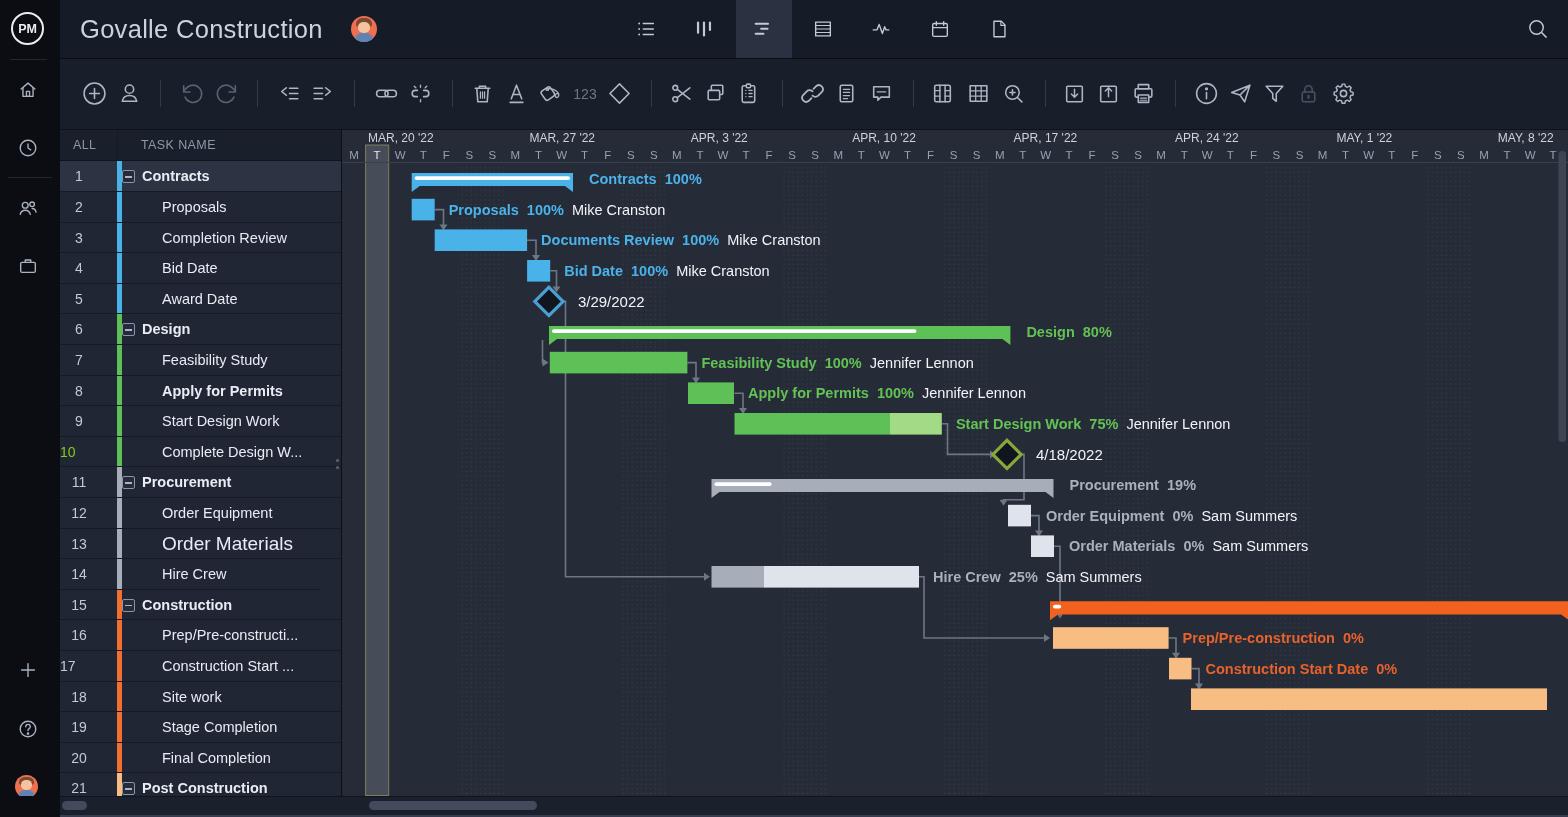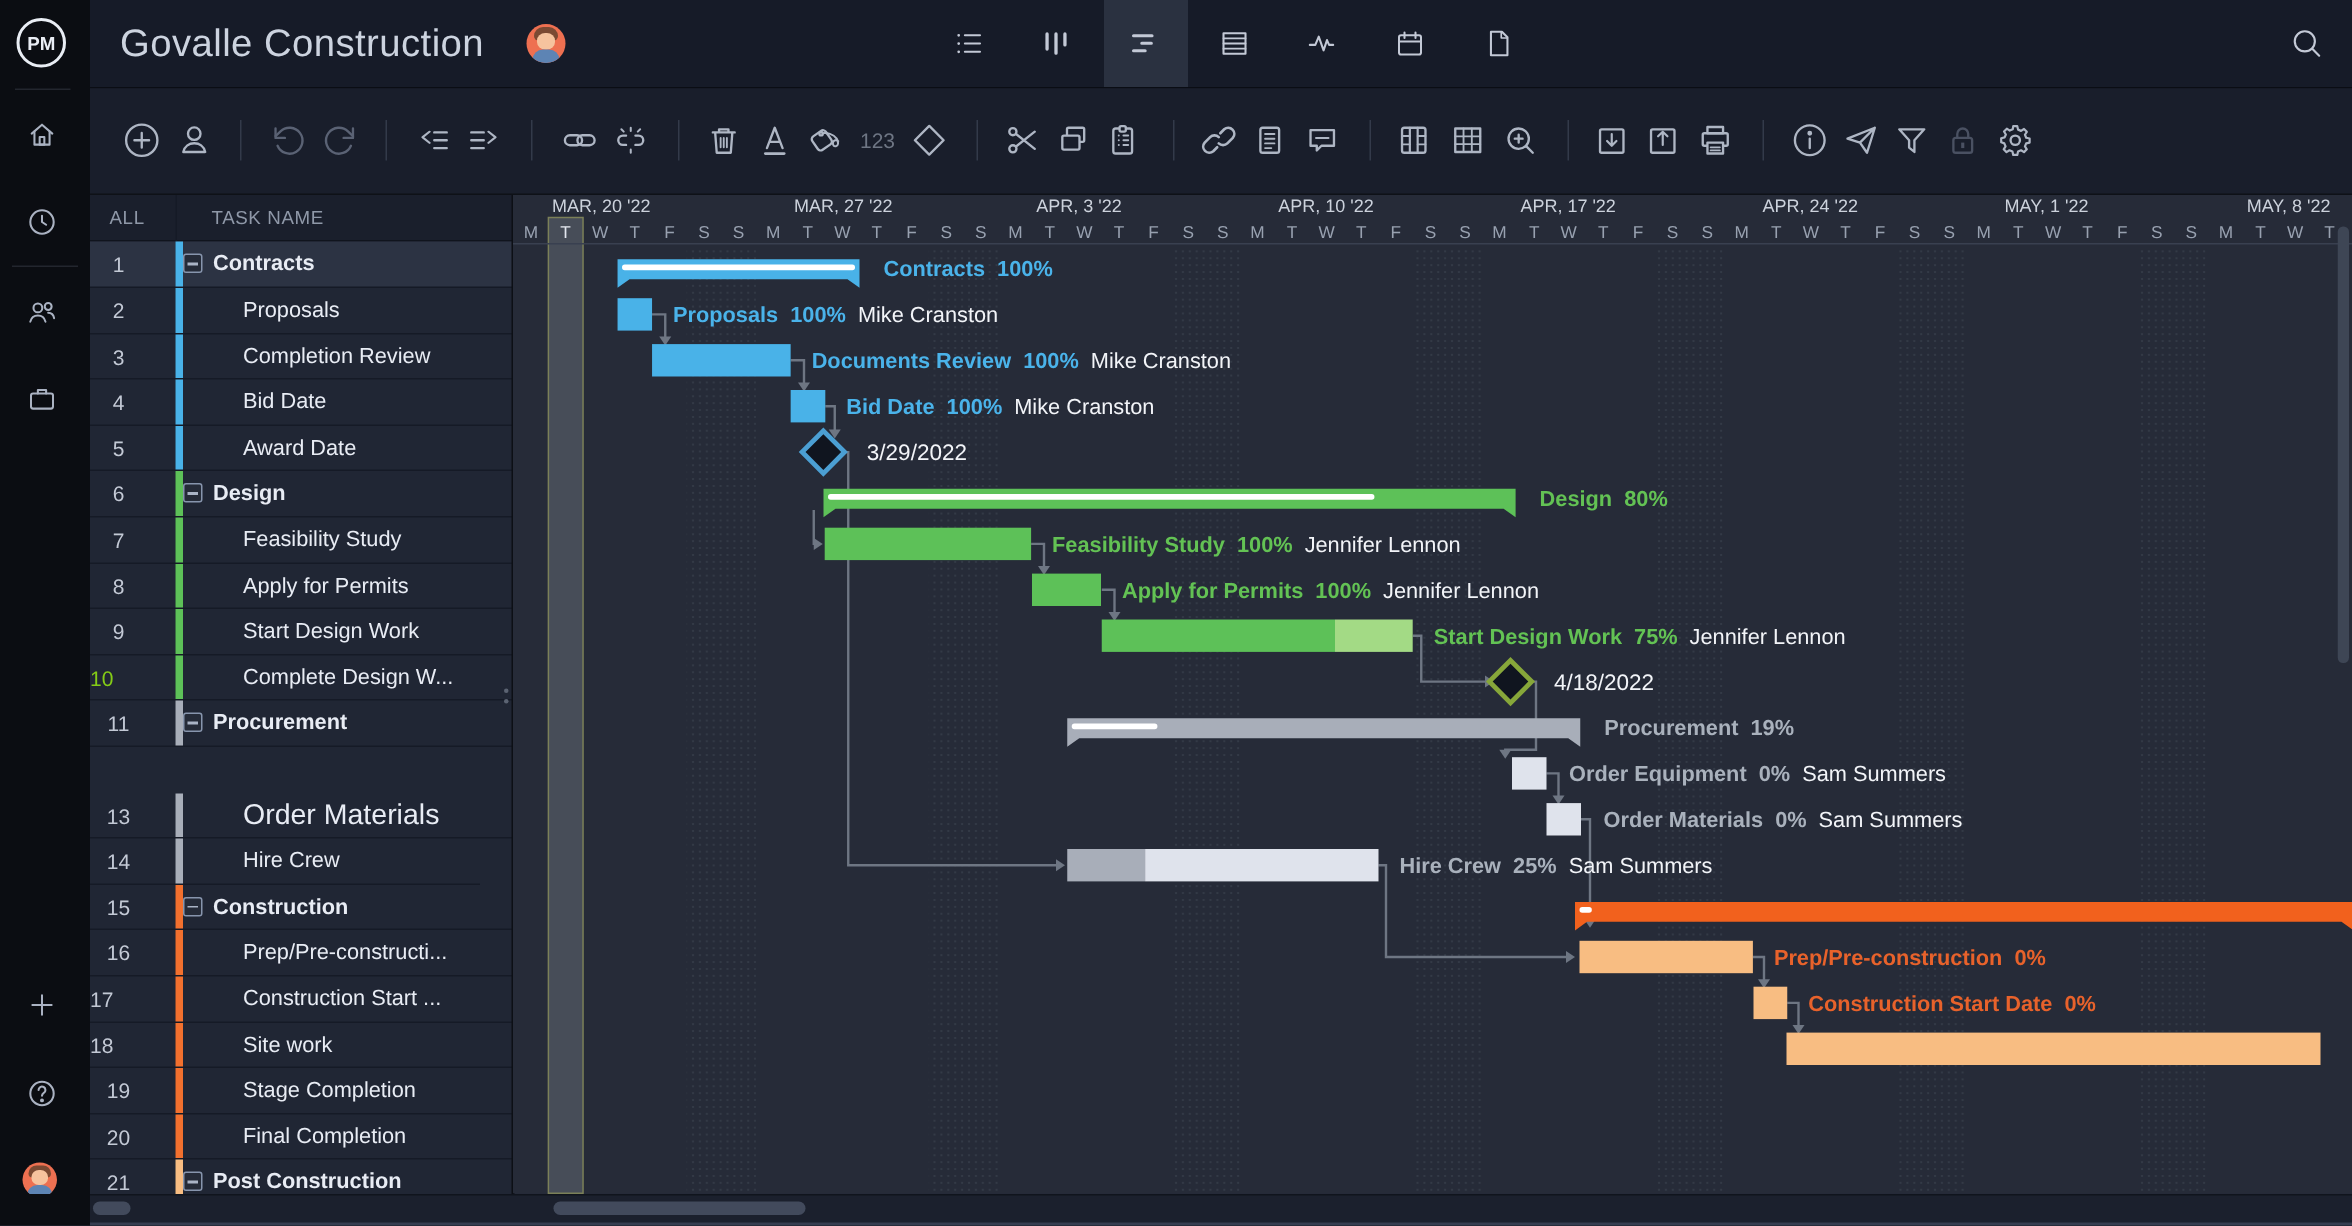--- a/index.html
+++ b/index.html
@@ -262,40 +262,46 @@
 <div style="position:absolute;left:0;top:345.0px;width:282px;height:30.6px;border-bottom:1px solid #151a26">
         <div style="position:absolute;left:0;top:0;width:38px;height:100%;text-align:center;line-height:30.6px;color:#c3c9d5;font-size:14px">7</div>
         <div style="position:absolute;left:57px;top:0;width:1px;height:100%;background:#151a26"></div>
         <div style="position:absolute;left:57px;top:0;width:5px;height:100%;background:#5dc158"></div>
         <div style="position:absolute;left:102px;top:0;height:100%;line-height:30.6px;color:#e8ecf4;font-size:14.5px;font-weight:400;white-space:nowrap">Feasibility Study</div>
       </div>
 <div style="position:absolute;left:0;top:375.6px;width:282px;height:30.6px;border-bottom:1px solid #151a26">
         <div style="position:absolute;left:0;top:0;width:38px;height:100%;text-align:center;line-height:30.6px;color:#c3c9d5;font-size:14px">8</div>
         <div style="position:absolute;left:57px;top:0;width:1px;height:100%;background:#151a26"></div>
         <div style="position:absolute;left:57px;top:0;width:5px;height:100%;background:#5dc158"></div>
-        <div style="position:absolute;left:102px;top:0;height:100%;line-height:30.6px;color:#e8ecf4;font-size:14.5px;font-weight:400;white-space:nowrap">Apply for Permits</div>
+        <div style="position:absolute;left:102px;top:0;height:100%;line-height:30.6px;color:#e8ecf4;font-size:14.5px;font-weight:700;white-space:nowrap">Apply for Permits</div>
       </div>
 <div style="position:absolute;left:0;top:406.2px;width:282px;height:30.6px;border-bottom:1px solid #151a26">
         <div style="position:absolute;left:0;top:0;width:38px;height:100%;text-align:center;line-height:30.6px;color:#c3c9d5;font-size:14px">9</div>
         <div style="position:absolute;left:57px;top:0;width:1px;height:100%;background:#151a26"></div>
         <div style="position:absolute;left:57px;top:0;width:5px;height:100%;background:#5dc158"></div>
         <div style="position:absolute;left:102px;top:0;height:100%;line-height:30.6px;color:#e8ecf4;font-size:14.5px;font-weight:400;white-space:nowrap">Start Design Work</div>
       </div>
 <div style="position:absolute;left:0;top:436.8px;width:282px;height:30.6px;border-bottom:1px solid #151a26">
         <div style="position:absolute;left:0;top:0;width:38px;height:100%;text-align:left;line-height:30.6px;color:#84cc16;font-size:14px">10</div>
         <div style="position:absolute;left:57px;top:0;width:1px;height:100%;background:#151a26"></div>
         <div style="position:absolute;left:57px;top:0;width:5px;height:100%;background:#5dc158"></div>
         <div style="position:absolute;left:102px;top:0;height:100%;line-height:30.6px;color:#e8ecf4;font-size:14.5px;font-weight:400;white-space:nowrap">Complete Design W...</div>
       </div>
 <div style="position:absolute;left:0;top:467.4px;width:282px;height:30.6px;border-bottom:1px solid #151a26">
         <div style="position:absolute;left:0;top:0;width:38px;height:100%;text-align:center;line-height:30.6px;color:#c3c9d5;font-size:14px">11</div>
         <div style="position:absolute;left:57px;top:0;width:1px;height:100%;background:#151a26"></div>
         <div style="position:absolute;left:57px;top:0;width:5px;height:100%;background:#a8aeb9"></div>
         <div style="position:absolute;left:62px;top:0;height:100%;line-height:30.6px;color:#e8ecf4;font-size:14.5px;font-weight:700;white-space:nowrap"><span style="display:inline-block;width:13px;height:13px;border:1px solid #8795ad;border-radius:2px;position:relative;vertical-align:-2px;margin-right:7px;background:#252b38"><span style="position:absolute;left:2px;right:2px;top:5px;height:1.5px;background:#aab4c6"></span></span>Procurement</div>
       </div>
+<div style="position:absolute;left:0;top:498.0px;width:282px;height:30.6px;border-bottom:1px solid #151a26">
+        <div style="position:absolute;left:0;top:0;width:38px;height:100%;text-align:center;line-height:30.6px;color:#c3c9d5;font-size:14px">12</div>
+        <div style="position:absolute;left:57px;top:0;width:1px;height:100%;background:#151a26"></div>
+        <div style="position:absolute;left:57px;top:0;width:5px;height:100%;background:#a8aeb9"></div>
+        <div style="position:absolute;left:102px;top:0;height:100%;line-height:30.6px;color:#e8ecf4;font-size:14.5px;font-weight:400;white-space:nowrap">Order Equipment</div>
+      </div>
 <div style="position:absolute;left:0;top:528.6px;width:282px;height:30.6px;border-bottom:1px solid #151a26">
         <div style="position:absolute;left:0;top:0;width:38px;height:100%;text-align:center;line-height:30.6px;color:#c3c9d5;font-size:14px">13</div>
         <div style="position:absolute;left:57px;top:0;width:1px;height:100%;background:#151a26"></div>
         <div style="position:absolute;left:57px;top:0;width:5px;height:100%;background:#a8aeb9"></div>
         <div style="position:absolute;left:102px;top:0;height:100%;line-height:30.6px;color:#e8ecf4;font-size:19px;font-weight:400;white-space:nowrap">Order Materials</div>
       </div>
 <div style="position:absolute;left:0;top:559.2px;width:260px;height:30.6px;border-bottom:1px solid #151a26">
         <div style="position:absolute;left:0;top:0;width:38px;height:100%;text-align:center;line-height:30.6px;color:#c3c9d5;font-size:14px">14</div>
         <div style="position:absolute;left:57px;top:0;width:1px;height:100%;background:#151a26"></div>
         <div style="position:absolute;left:57px;top:0;width:5px;height:100%;background:#a8aeb9"></div>
@@ -313,21 +319,21 @@
         <div style="position:absolute;left:57px;top:0;width:5px;height:100%;background:#f2702e"></div>
         <div style="position:absolute;left:102px;top:0;height:100%;line-height:30.6px;color:#e8ecf4;font-size:14.5px;font-weight:400;white-space:nowrap">Prep/Pre-constructi...</div>
       </div>
 <div style="position:absolute;left:0;top:651.0px;width:282px;height:30.6px;border-bottom:1px solid #151a26">
         <div style="position:absolute;left:0;top:0;width:38px;height:100%;text-align:left;line-height:30.6px;color:#c3c9d5;font-size:14px">17</div>
         <div style="position:absolute;left:57px;top:0;width:1px;height:100%;background:#151a26"></div>
         <div style="position:absolute;left:57px;top:0;width:5px;height:100%;background:#f2702e"></div>
         <div style="position:absolute;left:102px;top:0;height:100%;line-height:30.6px;color:#e8ecf4;font-size:14.5px;font-weight:400;white-space:nowrap">Construction Start ...</div>
       </div>
 <div style="position:absolute;left:0;top:681.6px;width:282px;height:30.6px;border-bottom:1px solid #151a26">
-        <div style="position:absolute;left:0;top:0;width:38px;height:100%;line-height:30.6px;color:#c3c9d5;font-size:14px">18</div>
+        <div style="position:absolute;left:0;top:0;width:38px;height:100%;text-align:center;line-height:30.6px;color:#c3c9d5;font-size:14px">18</div>
         <div style="position:absolute;left:57px;top:0;width:1px;height:100%;background:#151a26"></div>
         <div style="position:absolute;left:57px;top:0;width:5px;height:100%;background:#f2702e"></div>
         <div style="position:absolute;left:102px;top:0;height:100%;line-height:30.6px;color:#e8ecf4;font-size:14.5px;font-weight:400;white-space:nowrap">Site work</div>
       </div>
 <div style="position:absolute;left:0;top:712.2px;width:282px;height:30.6px;border-bottom:1px solid #151a26">
         <div style="position:absolute;left:0;top:0;width:38px;height:100%;text-align:center;line-height:30.6px;color:#c3c9d5;font-size:14px">19</div>
         <div style="position:absolute;left:57px;top:0;width:1px;height:100%;background:#151a26"></div>
         <div style="position:absolute;left:57px;top:0;width:5px;height:100%;background:#f2702e"></div>
         <div style="position:absolute;left:102px;top:0;height:100%;line-height:30.6px;color:#e8ecf4;font-size:14.5px;font-weight:400;white-space:nowrap">Stage Completion</div>
       </div>

